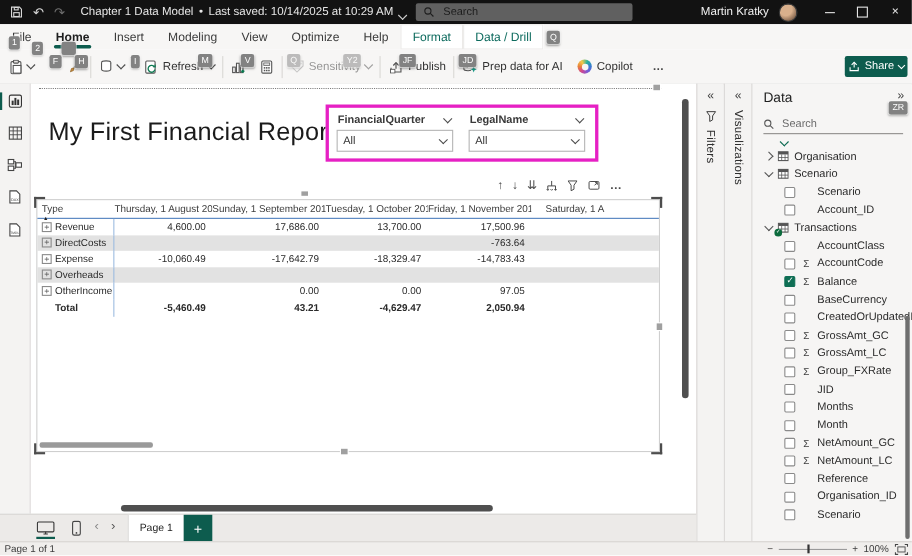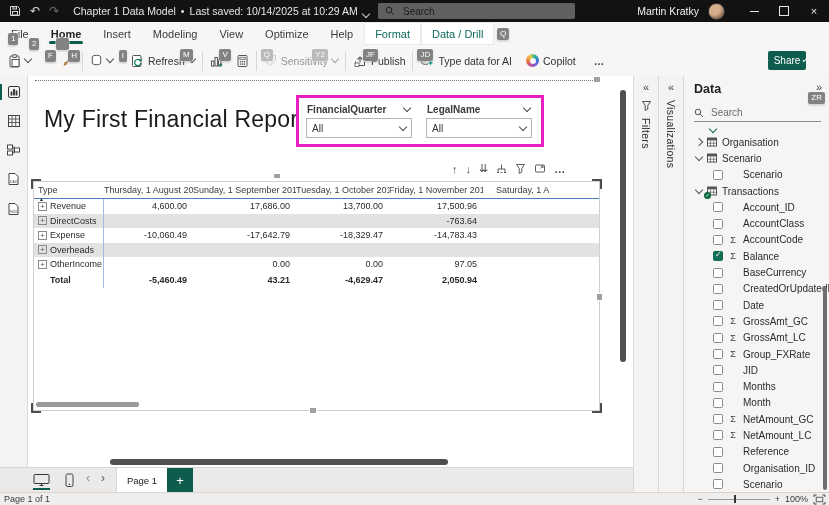--- a/index.html
+++ b/index.html
@@ -50,21 +50,21 @@
   
   .toolbar{position:absolute;left:0;top:45px;width:829px;height:31px;background:#f7f6f5;
            border-bottom:1px solid #d8d6d4;display:flex;align-items:center;
            font-size:10.5px;color:#333;}
   .tbtn{display:flex;align-items:center;gap:4px;position:relative;}
   .tsep{width:1px;height:20px;background:#d9d7d5;margin:0 7px;}
   .disabled{opacity:.5;}
   .copilot-ic{width:13px;height:13px;border-radius:50%;position:relative;
       background:conic-gradient(from 210deg,#cf4894,#e8803a,#f2c94c,#27b39e,#3a77d4,#7b5bd6,#cf4894);}
   .copilot-ic::after{content:"";position:absolute;inset:3.5px;background:#f7f6f5;border-radius:50%;}
-  .share-btn{position:absolute;left:768px;top:51px;width:38px;height:19px;background:#0d5c4e;
+  .share-btn{position:absolute;left:768px;top:51px;width:57px;height:19px;background:#0d5c4e;
       border-radius:2px;display:flex;align-items:center;justify-content:center;gap:4px;
       color:#fff;font-size:10px;}
   .share-btn .chev{border-color:#fff;width:4px;height:4px;}
 
   
   .rail{position:absolute;left:0;top:76px;width:28px;height:391px;background:#f4f3f2;
         border-right:1px solid #dad8d6;display:flex;flex-direction:column;align-items:center;
         padding-top:9px;gap:15px;box-sizing:border-box;}
   .rail-item{position:relative;width:28px;display:flex;justify-content:center;}
   .rail-item.active::before{content:"";position:absolute;left:0;top:-1px;bottom:-1px;width:2px;
@@ -121,21 +121,21 @@
   
   .strip{position:absolute;top:76px;width:25px;height:416px;background:#f4f3f2;
          border-left:1px solid #dad8d6;box-sizing:border-box;display:flex;flex-direction:column;
          align-items:center;padding-top:6px;gap:7px;}
   .strip .vtext{writing-mode:vertical-rl;font-size:10.5px;color:#2e2e2e;letter-spacing:.3px;}
   .collapse-g{font-size:11px;color:#3d3d3d;line-height:1;}
 
   
   .datapanel{position:absolute;left:683px;top:76px;width:146px;height:416px;background:#f6f5f4;
              border-left:1px solid #dad8d6;box-sizing:border-box;overflow:hidden;}
-  .dp-title{position:absolute;left:10px;top:6px;font-size:12.5px;font-weight:bold;color:#1f1f1f;}
+  .dp-title{position:absolute;left:10px;top:6px;font-size:12.5px;font-weight:normal;color:#1f1f1f;}
   .dp-collapse{position:absolute;right:7px;top:5px;font-size:11px;color:#3d3d3d;}
   .dp-search{position:absolute;left:10px;top:28px;width:127px;height:17px;
              border-bottom:1px solid #8f8d8b;display:flex;align-items:center;gap:5px;}
   .dp-search input{border:none;background:transparent;outline:none;font-size:10px;color:#444;
                    width:100px;font-family:"Liberation Sans",sans-serif;}
   .dp-search input::placeholder{color:#6b6b6b;}
   .tree{position:absolute;left:0;top:50px;right:0;}
   .drow{height:16.3px;display:flex;align-items:center;gap:5px;font-size:10px;color:#2b2b2b;
         padding-left:12px;}
   .drow.child{padding-left:29px;}
@@ -315,21 +315,21 @@
   </span>
   <span class="tsep"></span>
   <span class="tbtn">
     <span class="keytip" style="left:-3px;top:-5px;">JD</span>
     <svg width="14" height="13" viewBox="0 0 14 13">
         <ellipse cx="5.5" cy="2.8" rx="3.8" ry="1.5" fill="#fff" stroke="#555"></ellipse>
         <path d="M1.7 2.8 v6 c0 .9 1.7 1.5 3.8 1.5 1 0 2-.15 2.7-.4" fill="none" stroke="#555"></path>
         <path d="M1.7 5.8 c0 .9 1.7 1.5 3.8 1.5" fill="none" stroke="#555" stroke-width=".7"></path>
         <path d="M10.6 6.2 l.8 2 2 .8 -2 .8 -.8 2 -.8 -2 -2 -.8 2 -.8 Z" fill="#1c9e8a"></path>
       </svg>
-    <span>Type data for AI</span>
+    <span>Prep data for AI</span>
   </span>
   <span class="tbtn" style="margin-left:14px;">
     <span class="copilot-ic"></span>
     <span>Copilot</span>
   </span>
   <span class="tbtn" style="margin-left:18px;font-weight:bold;color:#444;">
     <span>…</span>
   </span>
 </div>
 
@@ -578,38 +578,38 @@
             <path d="M3.6 3.4 V9 M6.7 3.4 V9 M.5 6.2 H9.5" stroke="#555" stroke-width=".7"></path>
           </svg>
         </span>
       <span>Scenario</span>
     </div>
     <div class="drow child">
       <span class="cbx"></span>
       <span class="sigslot"></span>
       <span>Scenario</span>
     </div>
+    <div class="drow child">
+        <span class="cbx"></span>
+        <span class="sigslot"></span>
+        <span>Account_ID</span>
+      </div>
+
     <div class="drow">
       <span class="tchev down"></span>
       <span class="ticon">
           <svg width="10" height="10" viewBox="0 0 10 10">
             <rect x="0.5" y="1" width="9" height="8" fill="#fff" stroke="#555"></rect>
             <rect x="0.5" y="1" width="9" height="2.4" fill="#555"></rect>
             <path d="M3.6 3.4 V9 M6.7 3.4 V9 M.5 6.2 H9.5" stroke="#555" stroke-width=".7"></path>
           </svg>
           <span class="tbadge">✓</span>
         </span>
       <span>Transactions</span>
     </div>
-
-    <div class="drow child">
-        <span class="cbx"></span>
-        <span class="sigslot"></span>
-        <span>Account_ID</span>
-      </div>
     <div class="drow child">
         <span class="cbx"></span>
         <span class="sigslot"></span>
         <span>AccountClass</span>
       </div>
     <div class="drow child">
         <span class="cbx"></span>
         <span class="sigslot">Σ</span>
         <span>AccountCode</span>
       </div>
@@ -620,25 +620,20 @@
       </div>
     <div class="drow child">
         <span class="cbx"></span>
         <span class="sigslot"></span>
         <span>BaseCurrency</span>
       </div>
     <div class="drow child">
         <span class="cbx"></span>
         <span class="sigslot"></span>
         <span>CreatedOrUpdatedD…</span>
-      </div>
-    <div class="drow child">
-        <span class="cbx"></span>
-        <span class="sigslot"></span>
-        <span>Date</span>
       </div>
     <div class="drow child">
         <span class="cbx"></span>
         <span class="sigslot">Σ</span>
         <span>GrossAmt_GC</span>
       </div>
     <div class="drow child">
         <span class="cbx"></span>
         <span class="sigslot">Σ</span>
         <span>GrossAmt_LC</span>

